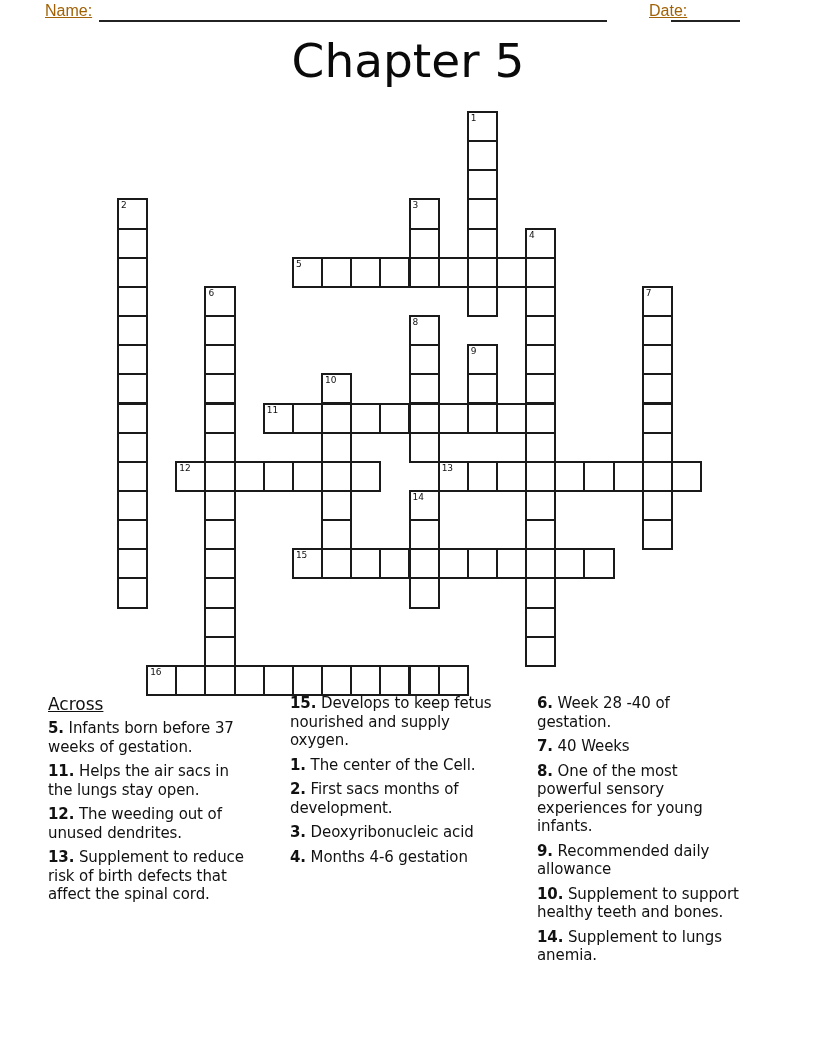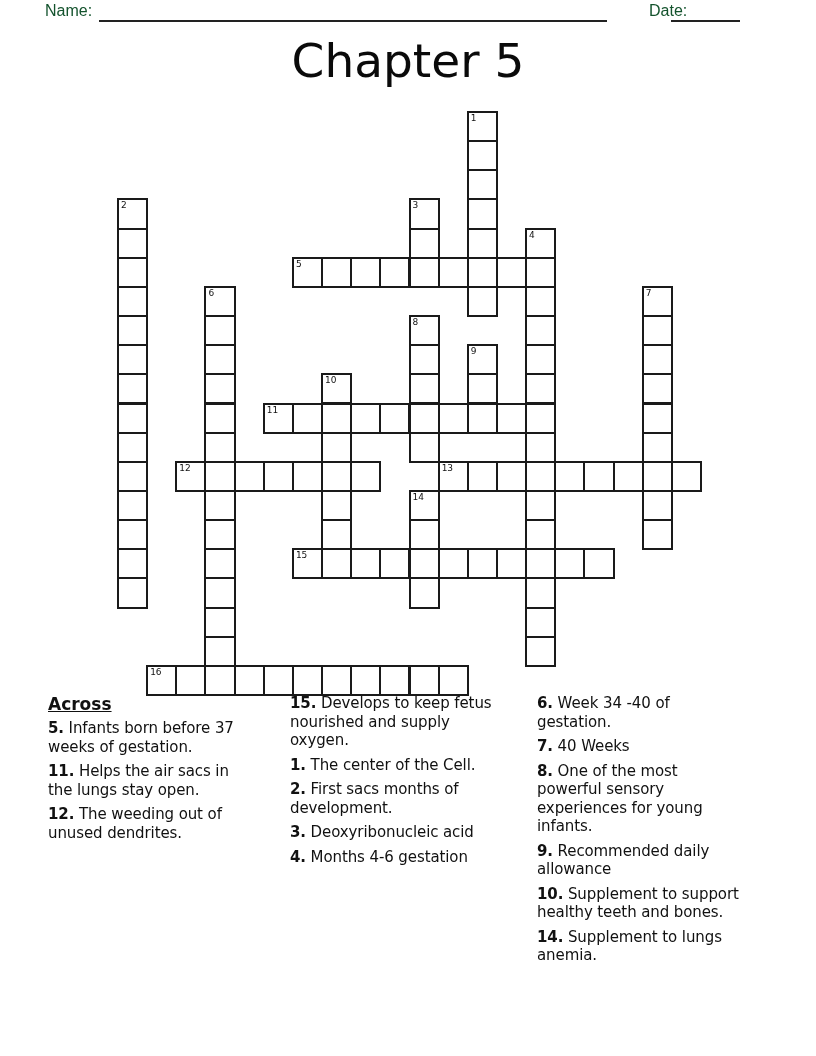--- a/index.html
+++ b/index.html
@@ -15,22 +15,23 @@
     font-family: "DejaVu Sans", sans-serif;
     color: #111111;
   }
 
   
   .hdr-label {
     position: absolute;
     top: 2px;
     font-family: "Liberation Sans", sans-serif;
     font-size: 16px;
-    color: #14532d;
+    color: #a16207;
     white-space: nowrap;
+    text-decoration: underline;
   }
   #name-label { left: 45px; }
   #date-label { left: 649px; }
   .blank-line {
     position: absolute;
     top: 0;
     height: 20px;
     border-bottom: 2px solid #222;
   }
   #name-blank { left: 99px;  width: 508px; }
@@ -84,21 +85,21 @@
   }
   .clue-col {
     position: absolute;
     top: 0;
   }
   #clue-column-1 { left: 48px;  width: 236px; }
   #clue-column-2 { left: 290px; width: 246px; }
   #clue-column-3 { left: 537px; width: 256px; }
   .clue-header {
     font-size: 17px;
-    font-weight: bold;
+    font-weight: normal;
     text-decoration: underline;
     margin: 0 0 4px 0;
     line-height: 21px;
   }
   .clue {
     margin: 0 0 6px 0;
     font-size: 15px;
     line-height: 18.5px;
     letter-spacing: -0.1px;
   }
@@ -276,33 +277,36 @@
 
 <div id="clues-section">
   <div id="clue-column-1" class="clue-col">
       <div class="clue-header">Across</div>
       <p class="clue"><span class="clue-num">5.</span> <span class="clue-text">Infants born before 37
 weeks of gestation.</span></p>
       <p class="clue"><span class="clue-num">11.</span> <span class="clue-text">Helps the air sacs in
 the lungs stay open.</span></p>
       <p class="clue"><span class="clue-num">12.</span> <span class="clue-text">The weeding out of
 unused dendrites.</span></p>
+      <p class="clue"><span class="clue-num">13.</span> <span class="clue-text">Supplement to reduce
+risk of birth defects that
+affect the spinal cord.</span></p>
     </div>
   <div id="clue-column-2" class="clue-col">
       <p class="clue"><span class="clue-num">15.</span> <span class="clue-text">Develops to keep fetus
 nourished and supply
 oxygen.</span></p>
       <p class="clue"><span class="clue-num">1.</span> <span class="clue-text">The center of the Cell.</span></p>
       <p class="clue"><span class="clue-num">2.</span> <span class="clue-text">First sacs months of
 development.</span></p>
       <p class="clue"><span class="clue-num">3.</span> <span class="clue-text">Deoxyribonucleic acid</span></p>
       <p class="clue"><span class="clue-num">4.</span> <span class="clue-text">Months 4-6 gestation</span></p>
     </div>
   <div id="clue-column-3" class="clue-col">
-      <p class="clue"><span class="clue-num">6.</span> <span class="clue-text">Week 34 -40 of
+      <p class="clue"><span class="clue-num">6.</span> <span class="clue-text">Week 28 -40 of
 gestation.</span></p>
       <p class="clue"><span class="clue-num">7.</span> <span class="clue-text">40 Weeks</span></p>
       <p class="clue"><span class="clue-num">8.</span> <span class="clue-text">One of the most
 powerful sensory
 experiences for young
 infants.</span></p>
       <p class="clue"><span class="clue-num">9.</span> <span class="clue-text">Recommended daily
 allowance</span></p>
       <p class="clue"><span class="clue-num">10.</span> <span class="clue-text">Supplement to support
 healthy teeth and bones.</span></p>

